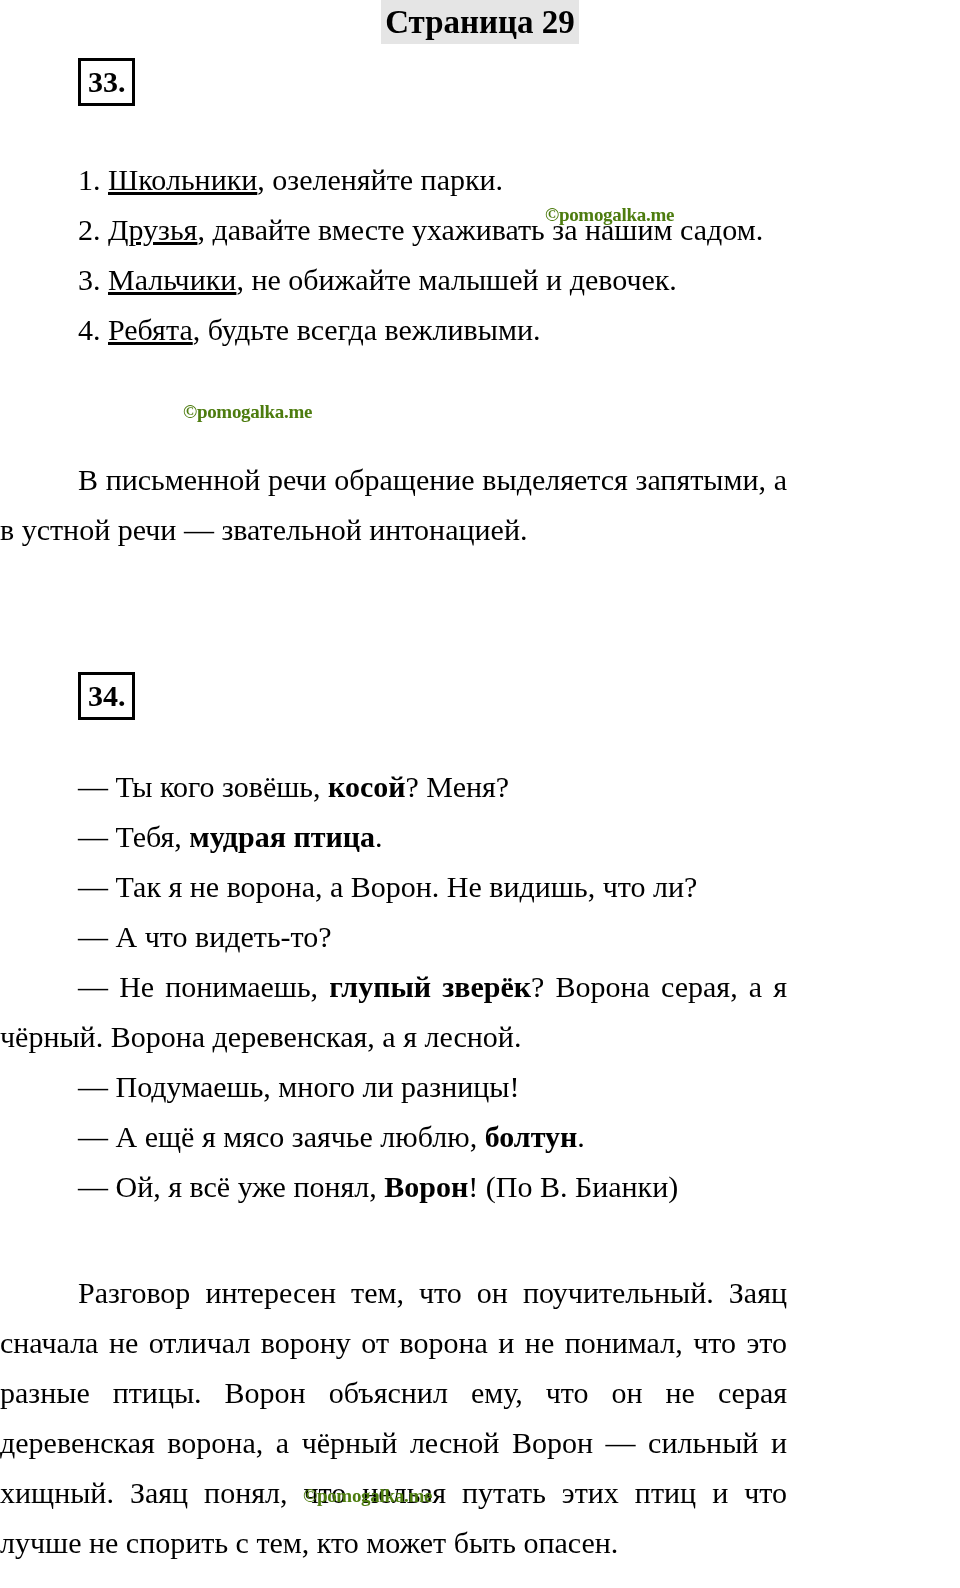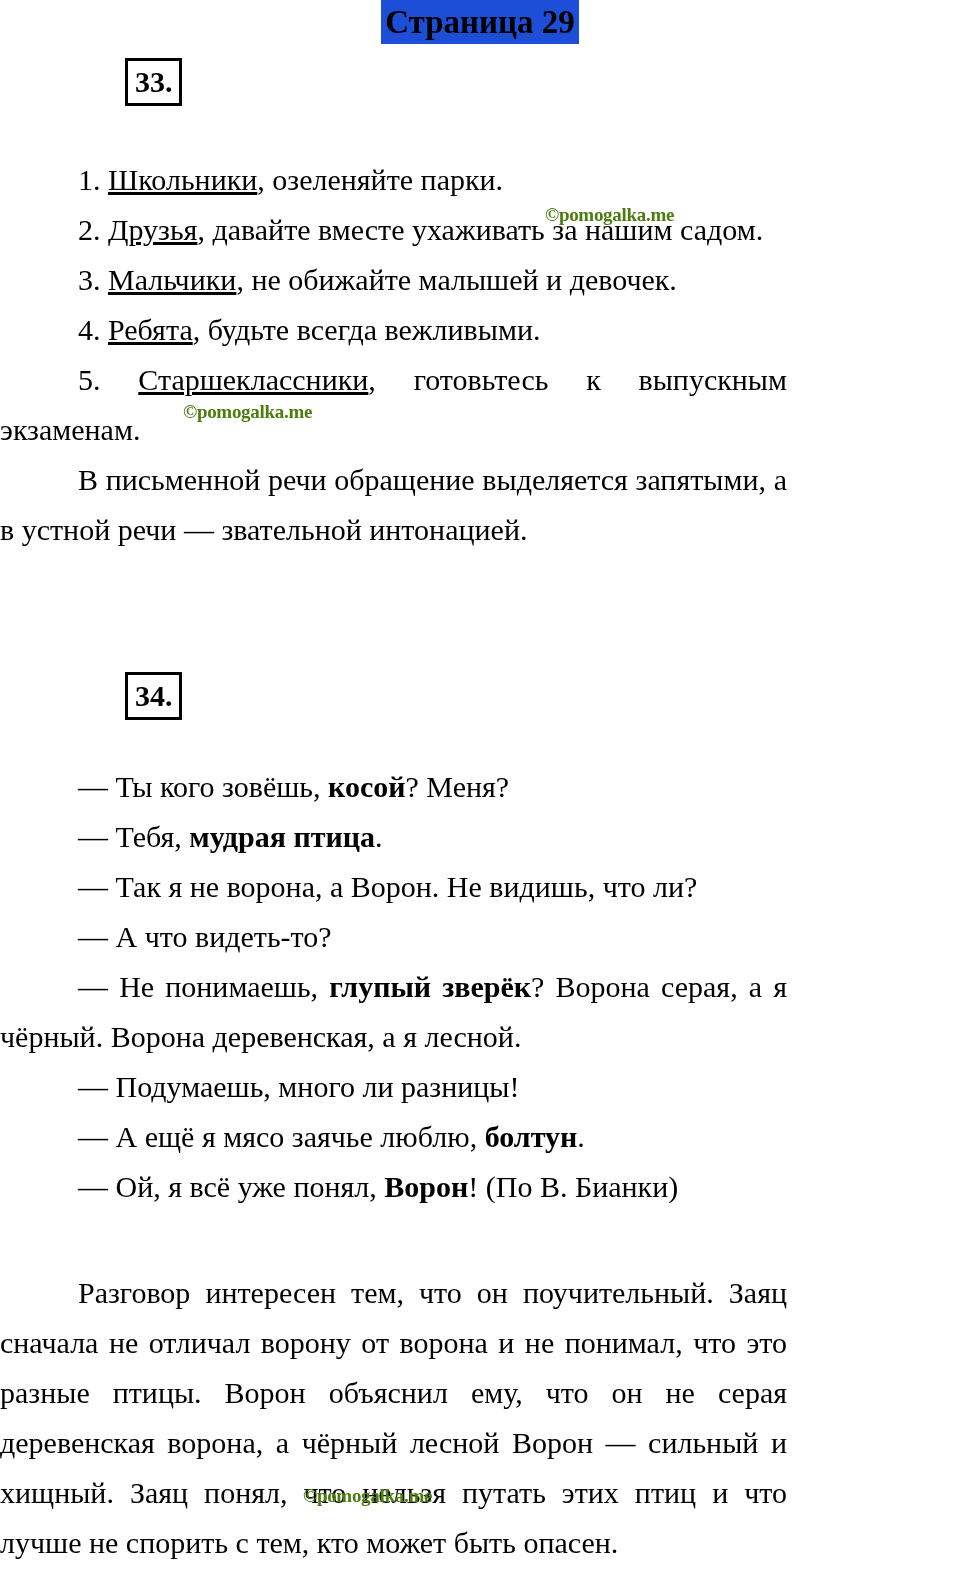--- a/index.html
+++ b/index.html
@@ -28,37 +28,36 @@
     top: 0px;
     left: 0;
     width: 960px;
     text-align: center;
   }
   .title {
     display: inline-block;
     font-size: 33px;
     font-weight: bold;
     line-height: 44px;
-    background: #1d4ed8;
+    background: #e5e5e5;
     padding: 0 4px;
     letter-spacing: 0px;
   }
 
   
   .ex-box {
     position: absolute;
     border: 3px solid #000;
     background: #fff;
     font-size: 30px;
     font-weight: bold;
     line-height: 36px;
     padding: 3px 6px 3px 7px;
     box-sizing: border-box;
     font-family: "Liberation Serif", "DejaVu Serif", serif;
-    margin-left: 47px;
   }
   #ex33-box { left: 78px; top: 58px; }
   #ex34-box { left: 78px; top: 672px; }
 
   
   .block {
     position: absolute;
     left: 0px;
     width: 816px;
     padding: 0 15px 0 0;
@@ -120,23 +119,20 @@
     </p>
     <p class="para hang">
       <span>2.</span><span> </span><span class="u">Друзья</span><span>, давайте вместе ухаживать за нашим садом.</span>
     </p>
     <p class="para hang">
       <span>3.</span><span> </span><span class="u">Мальчики</span><span>, не обижайте малышей и девочек.</span>
     </p>
     <p class="para hang">
       <span>4.</span><span> </span><span class="u">Ребята</span><span>, будьте всегда вежливыми.</span>
     </p>
-    <p class="para hang">
-      <span>5.</span><span> </span><span class="u">Старшеклассники</span><span>, готовьтесь к выпускным экзаменам.</span>
-    </p>
   </div>
 
   <div class="block" id="note-33">
     <p class="para hang">В письменной речи обращение выделяется запятыми, а в устной речи — звательной интонацией.</p>
   </div>
 
   <div class="ex-box" id="ex34-box">34.</div>
 
   <div class="block" id="dialogue-34">
     <p class="para hang">

